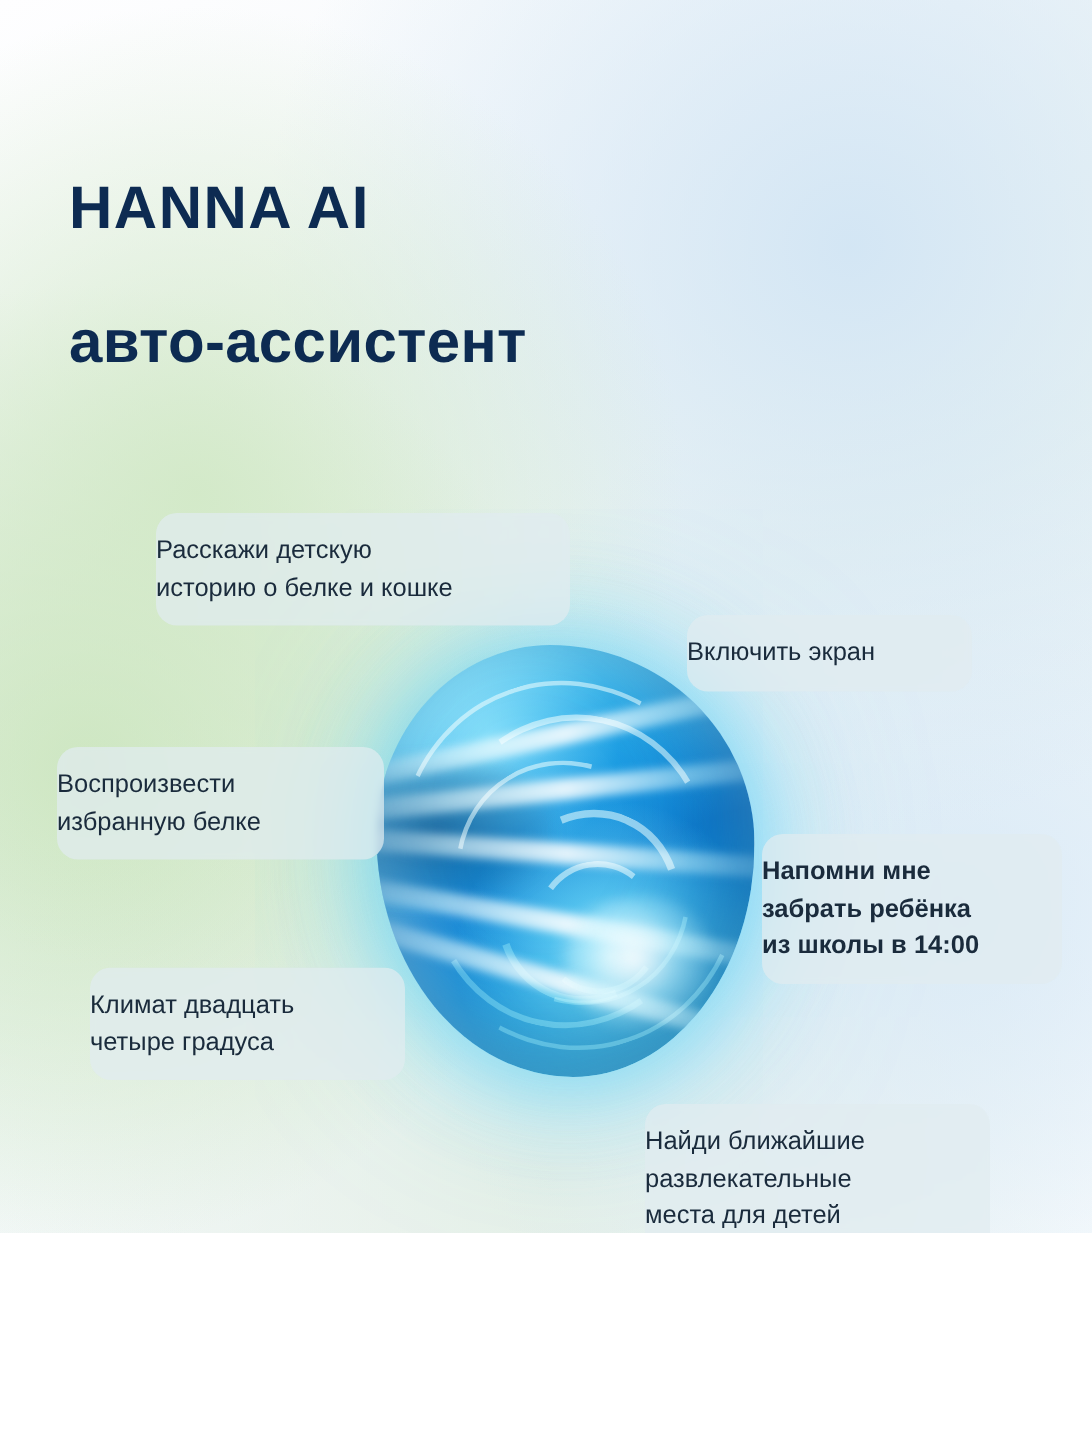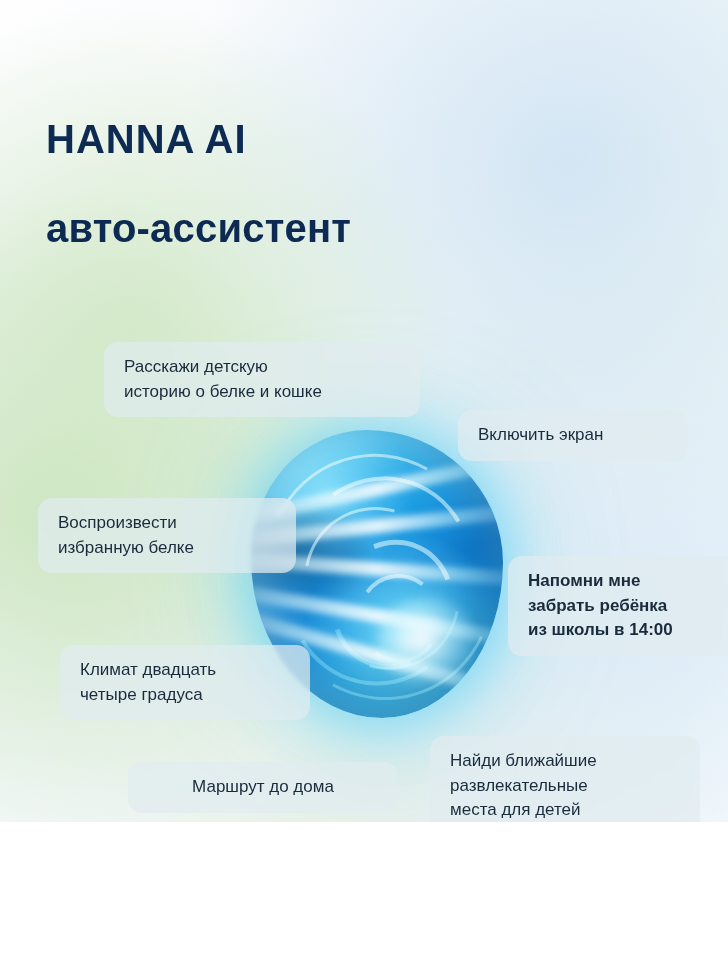--- a/index.html
+++ b/index.html
@@ -137,21 +137,21 @@
   }
 
   
   .bubble {
     position: absolute;
     border-radius: 14px;
     background: rgba(225, 235, 240, 0.72);
     color: #1a2b3c;
     font-size: 17px;
     line-height: 1.45;
-    padding: 13px 20px;
+    padding: 13px 0;
     white-space: pre-line;
     backdrop-filter: blur(2px);
   }
 
   .bubble-1 { left: 104px; top: 342px; width: 276px; }
   .bubble-2 { left: 458px; top: 410px; width: 190px; }
   .bubble-3 { left: 38px;  top: 498px; width: 218px; }
   .bubble-4 { left: 508px; top: 556px; width: 200px; font-weight: bold; }
   .bubble-5 { left: 60px;  top: 645px; width: 210px; }
   .bubble-6 { left: 430px; top: 736px; width: 230px; }
@@ -191,15 +191,14 @@
   <div class="bubble bubble-3">Воспроизвести
 избранную белке</div>
   <div class="bubble bubble-4">Напомни мне
 забрать ребёнка
 из школы в 14:00</div>
   <div class="bubble bubble-6">Найди ближайшие
 развлекательные
 места для детей</div>
   <div class="bubble bubble-5">Климат двадцать
 четыре градуса</div>
-  <div class="bubble bubble-7">Маршрут до дома</div>
 
 </div>
 
 </body></html>

